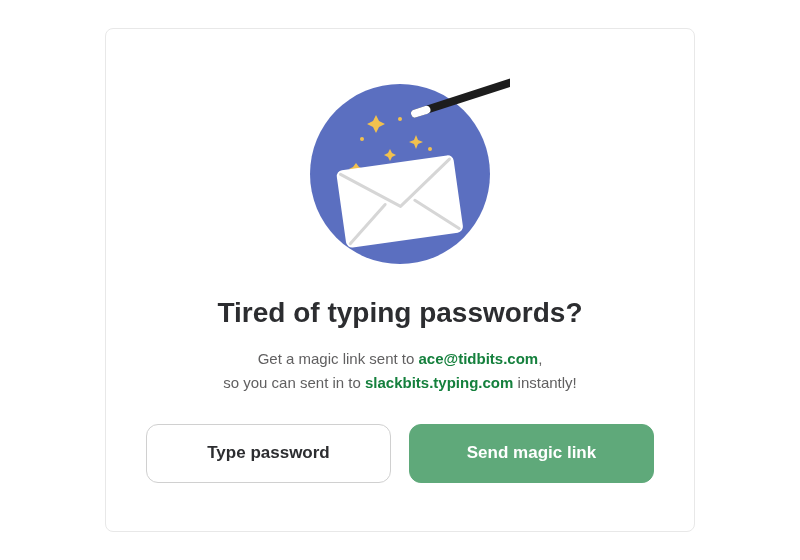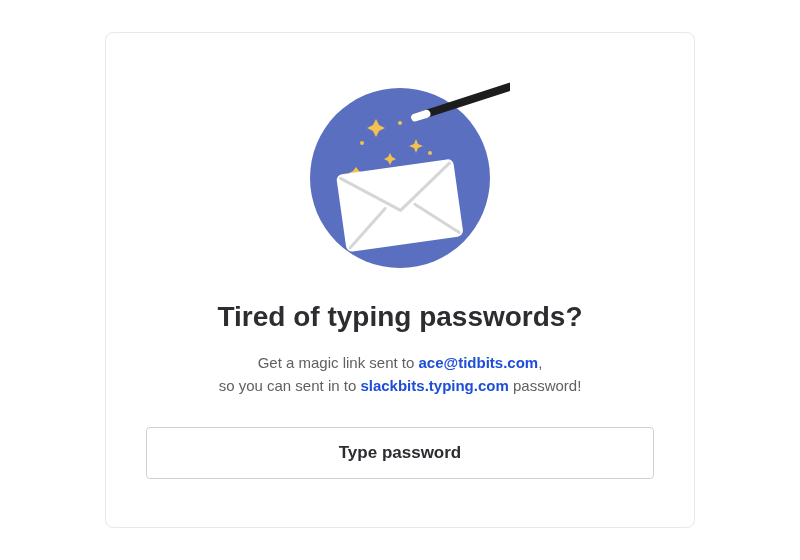--- a/index.html
+++ b/index.html
@@ -32,32 +32,32 @@
       color: #2c2d30;
       margin-bottom: 18px;
     }
     .subtext {
       font-size: 15px;
       color: #616061;
       line-height: 1.55;
       margin-bottom: 30px;
     }
     .subtext strong {
-      color: #1d4ed8;
+      color: #15803d;
       font-weight: 700;
     }
     .button-row {
       display: flex;
       gap: 18px;
       justify-content: center;
     }
     .btn {
       flex: 1;
-      height: 52px;
-      border-radius: 4px;
+      height: 59px;
+      border-radius: 12px;
       font-size: 17px;
       font-weight: 700;
       cursor: pointer;
       display: flex;
       align-items: center;
       justify-content: center;
     }
     .btn-secondary {
       background: #ffffff;
       border: 1px solid #d0d0d0;
@@ -98,20 +98,21 @@
         <line x1="4" y1="74" x2="44" y2="40" stroke="#d6d6d6" stroke-width="3" stroke-linecap="round"></line>
         <line x1="114" y1="74" x2="74" y2="40" stroke="#d6d6d6" stroke-width="3" stroke-linecap="round"></line>
       </g>
     </svg>
   </div>
 
   <h1 class="heading">Tired of typing passwords?</h1>
 
   <p class="subtext">
     <span>Get a magic link sent to </span><strong>ace@tidbits.com</strong><span>,</span><br>
-    <span>so you can sent in to </span><strong>slackbits.typing.com</strong><span> password!</span>
+    <span>so you can sent in to </span><strong>slackbits.typing.com</strong><span> instantly!</span>
   </p>
 
   <div class="button-row">
     <button class="btn btn-secondary">Type password</button>
+    <button class="btn btn-primary">Send magic link</button>
   </div>
 
 </div>
 
 </body></html>

